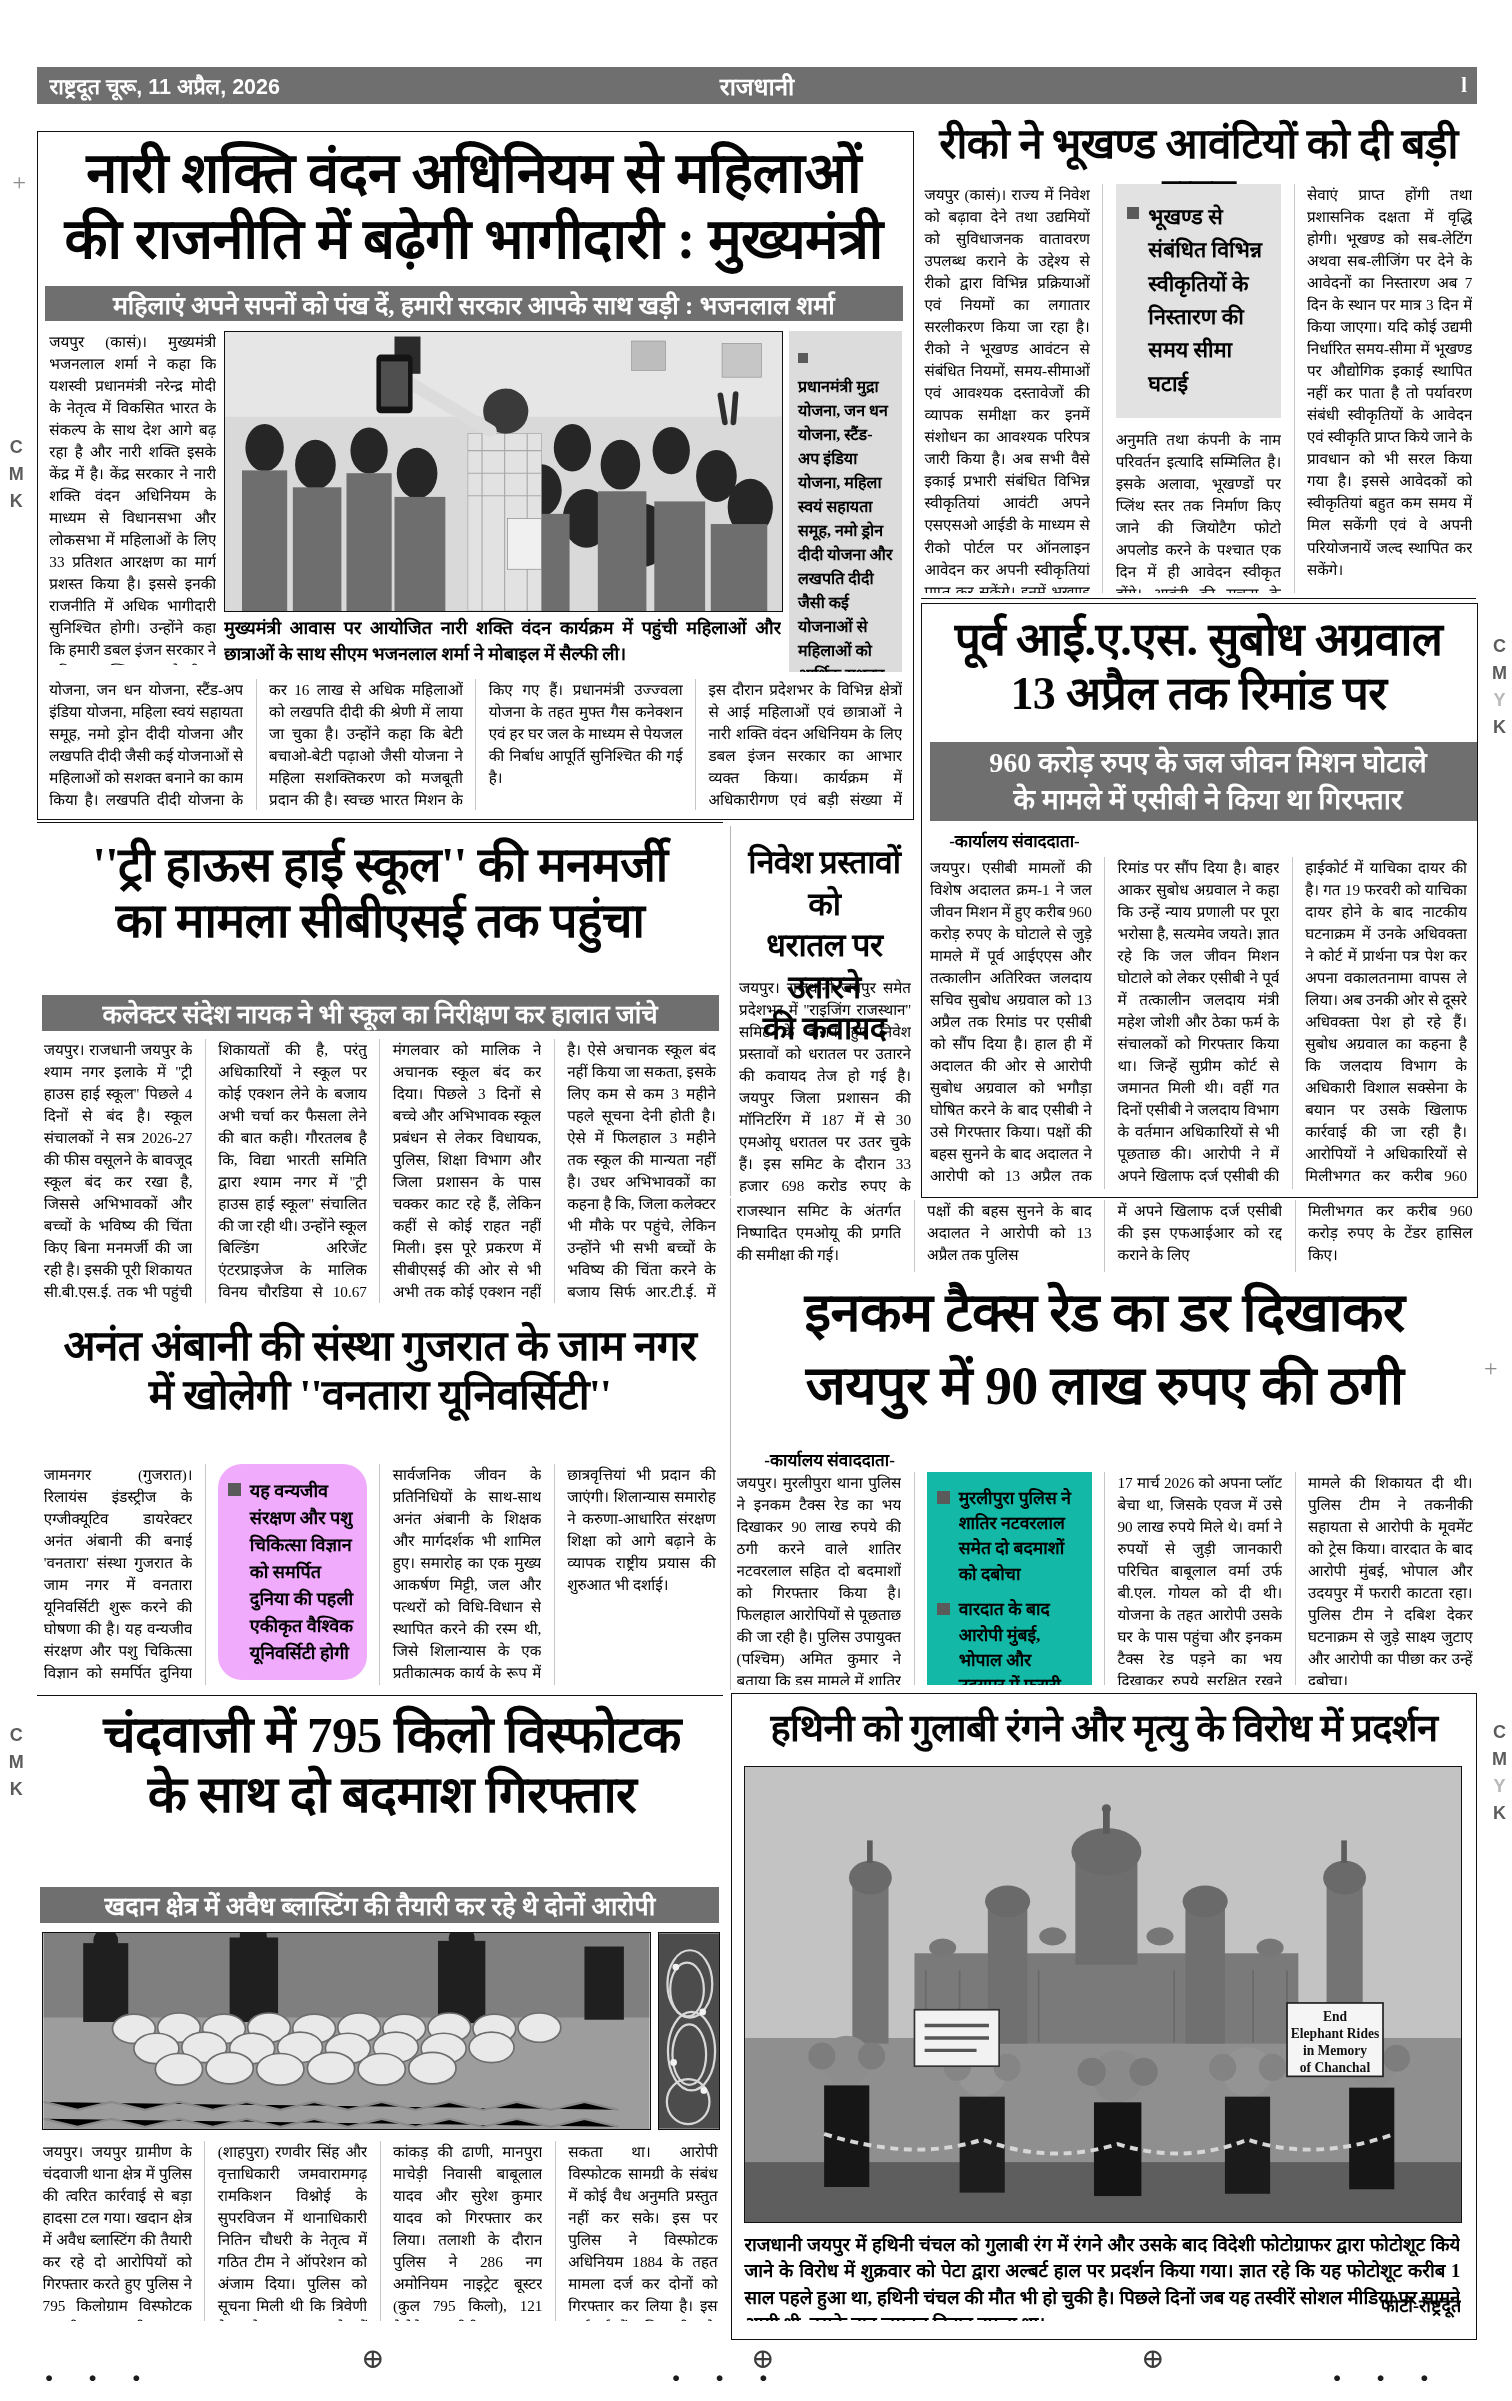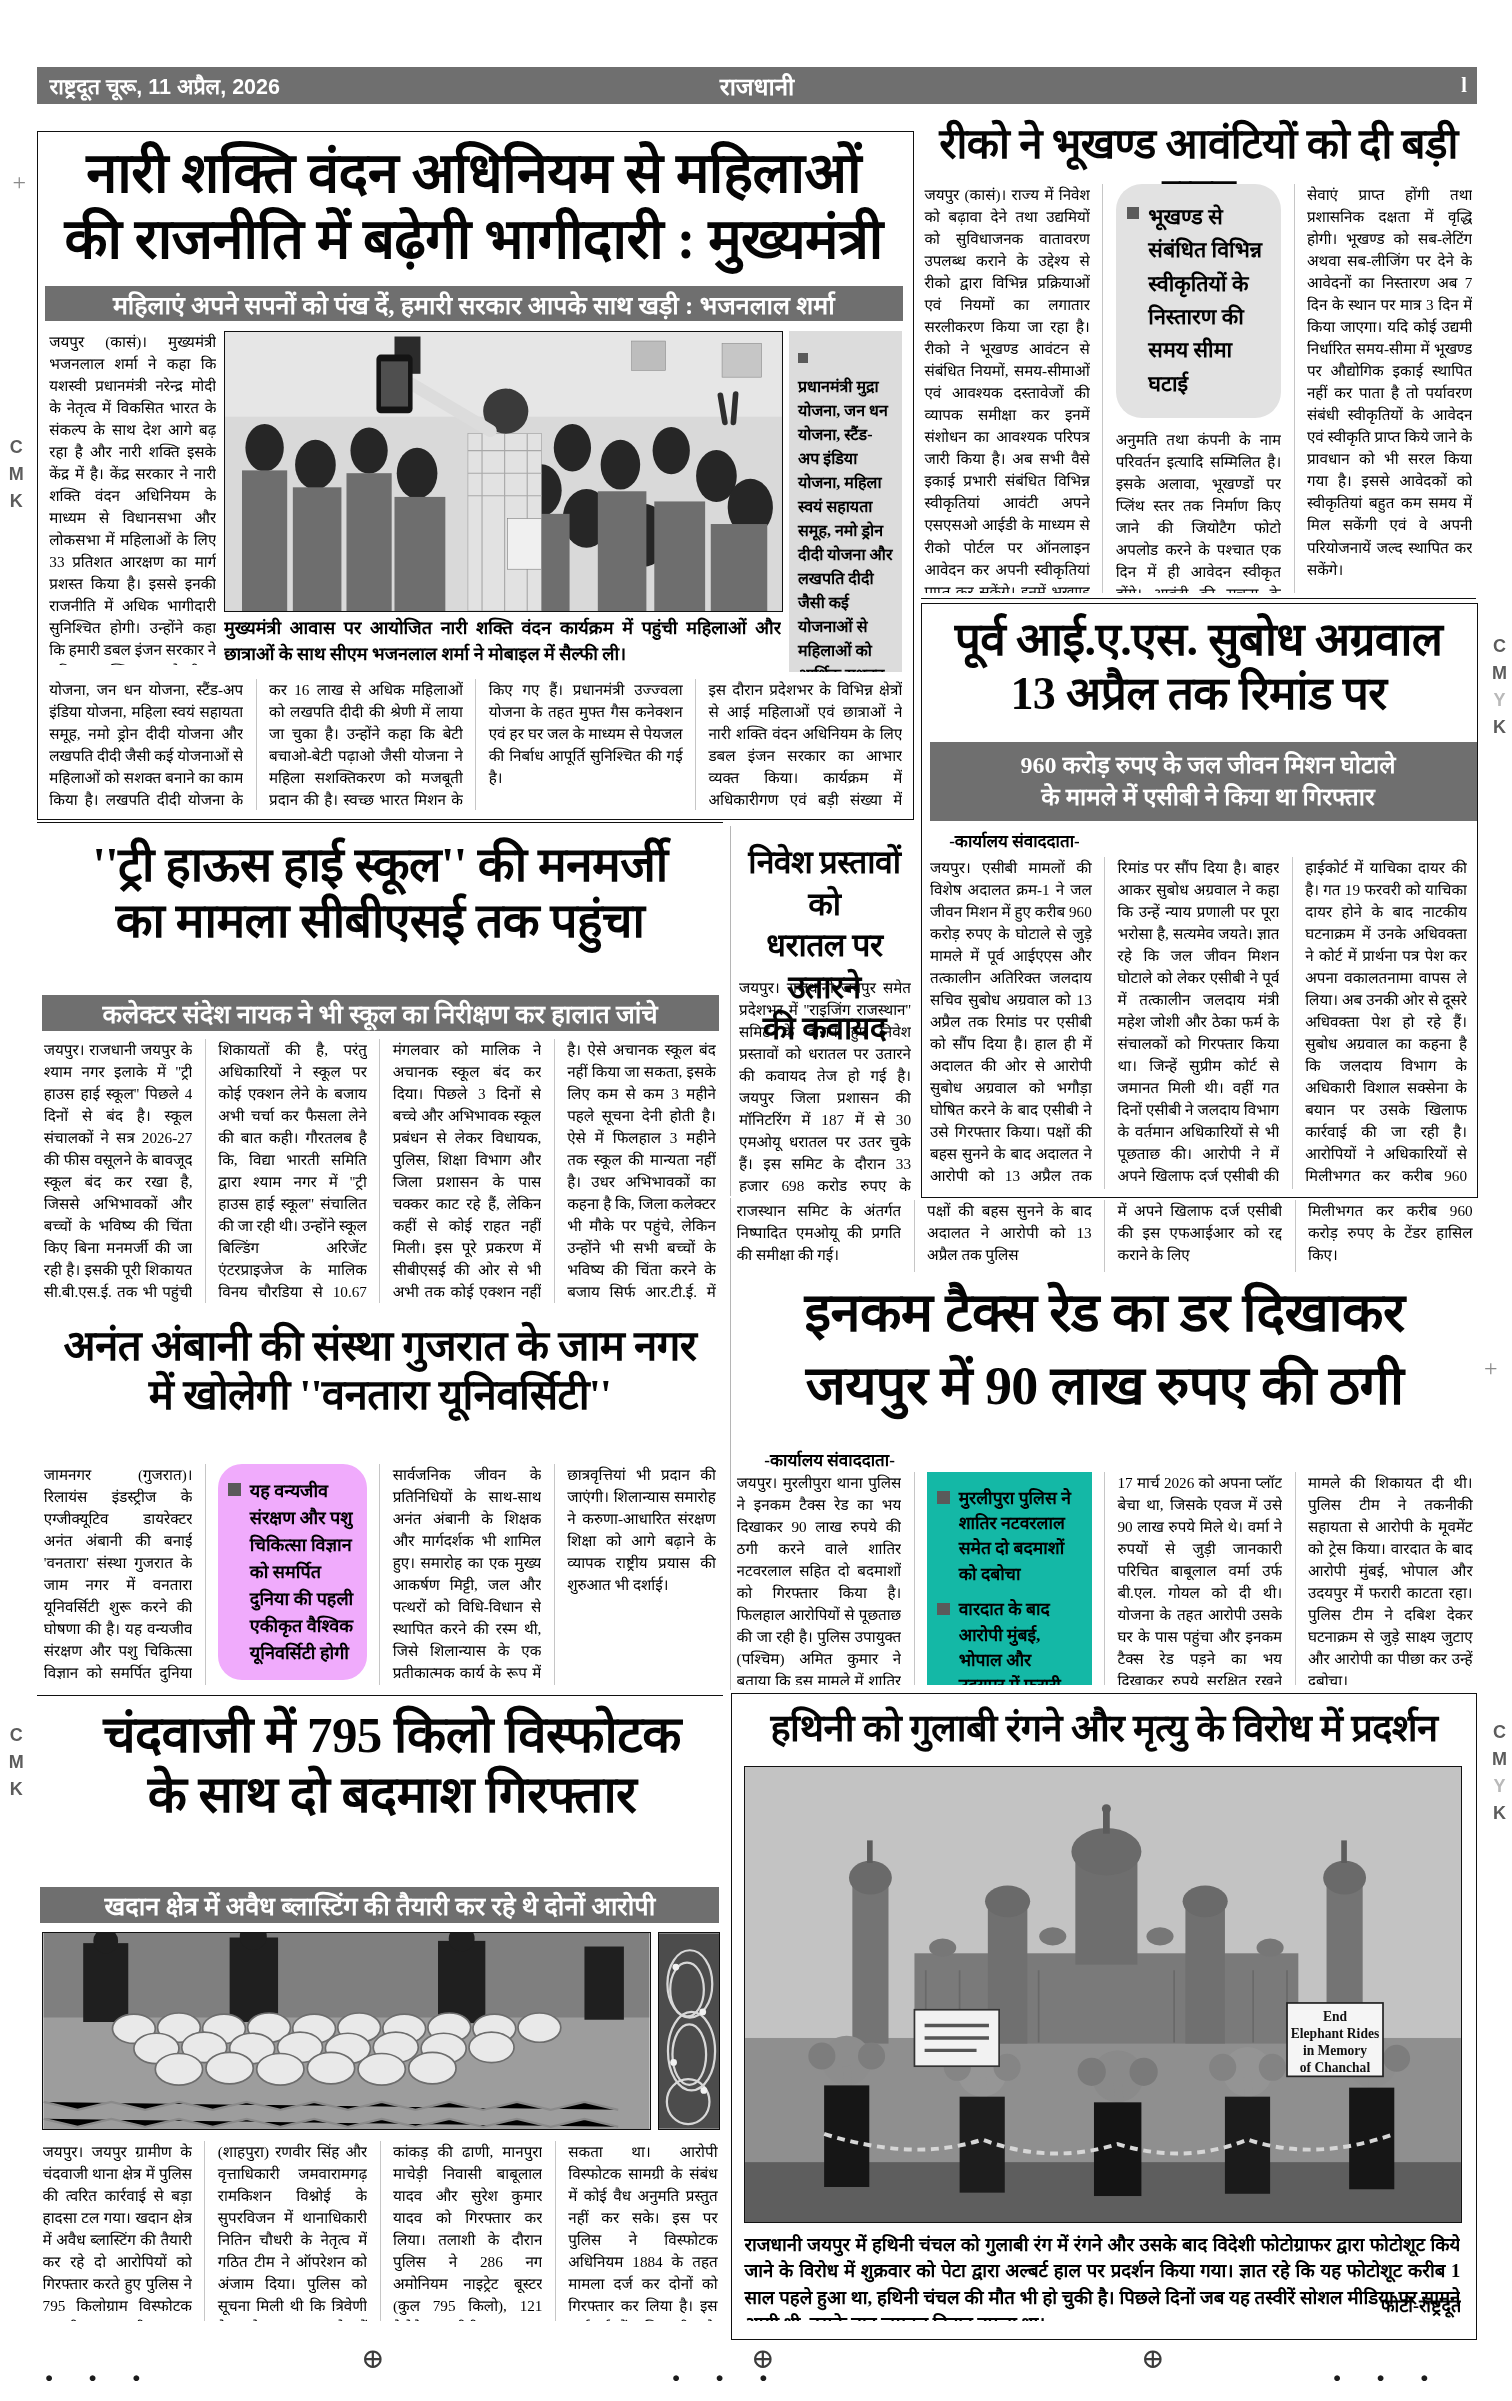--- a/index.html
+++ b/index.html
@@ -133,36 +133,36 @@
       <div class="col btxt">किए गए हैं। प्रधानमंत्री उज्ज्वला योजना के तहत मुफ्त गैस कनेक्शन एवं हर घर जल के माध्यम से पेयजल की निर्बाध आपूर्ति सुनिश्चित की गई है।</div>
       <div class="col btxt">इस दौरान प्रदेशभर के विभिन्न क्षेत्रों से आई महिलाओं एवं छात्राओं ने नारी शक्ति वंदन अधिनियम के लिए डबल इंजन सरकार का आभार व्यक्त किया। कार्यक्रम में अधिकारीगण एवं बड़ी संख्या में महिलाएं एवं छात्राएं उपस्थित रहीं।</div>
     </div>
   </div>
 
   <div class="abs article" style="left:921px;top:117px;width:555px;height:481px;border-bottom:1.1px solid #111;">
     <div class="abs hl" style="left:0;top:3.4px;width:555px;height:53px;font-size:42px;">रीको ने भूखण्ड आवंटियों को दी बड़ी राहत</div>
     <div class="abs cols" style="left:3.4px;top:67px;width:548px;height:409px;">
       <div class="col btxt">जयपुर (कासं)। राज्य में निवेश को बढ़ावा देने तथा उद्यमियों को सुविधाजनक वातावरण उपलब्ध कराने के उद्देश्य से रीको द्वारा विभिन्न प्रक्रियाओं एवं नियमों का लगातार सरलीकरण किया जा रहा है। रीको ने भूखण्ड आवंटन से संबंधित नियमों, समय-सीमाओं एवं आवश्यक दस्तावेजों की व्यापक समीक्षा कर इनमें संशोधन का आवश्यक परिपत्र जारी किया है। अब सभी वैसे इकाई प्रभारी संबंधित विभिन्न स्वीकृतियां आवंटी अपने एसएसओ आईडी के माध्यम से रीको पोर्टल पर ऑनलाइन आवेदन कर अपनी स्वीकृतियां प्राप्त कर सकेंगे। इनमें भूखण्ड के स्वरूप में बदलाव (प्राइवेट लिमिटेड से लिमिटेड अथवा इसके विपरीत), भूखण्डों का मर्जर, ऋण प्राप्ति हेतु</div>
       <div class="col">
-        <div class="gbox" style="padding:17px 11.3px;font-size:21.5px;line-height:1.55;margin-bottom:11.3px;background:#e2e2e2;border-radius:26px;">
+        <div class="gbox" style="padding:17px 11.3px;font-size:21.5px;line-height:1.55;margin-bottom:11.3px;background:#e2e2e2;">
           <div class="bitem">
             <span class="bullet-sq"></span>
             <span>भूखण्ड से संबंधित विभिन्न स्वीकृतियों के निस्तारण की समय सीमा घटाई</span>
           </div>
         </div>
         <div class="btxt">अनुमति तथा कंपनी के नाम परिवर्तन इत्यादि सम्मिलित है। इसके अलावा, भूखण्डों पर प्लिंथ स्तर तक निर्माण किए जाने की जियोटैग फोटो अपलोड करने के पश्चात एक दिन में ही आवेदन स्वीकृत होंगे। आवंटी की सूचना के आवेदनों के निस्तारण की समय-सीमा घटाकर 15 दिन से 1 दिन कर दी गई है। इससे उद्यमियों को शीघ्र</div>
       </div>
       <div class="col btxt">सेवाएं प्राप्त होंगी तथा प्रशासनिक दक्षता में वृद्धि होगी। भूखण्ड को सब-लेटिंग अथवा सब-लीजिंग पर देने के आवेदनों का निस्तारण अब 7 दिन के स्थान पर मात्र 3 दिन में किया जाएगा। यदि कोई उद्यमी निर्धारित समय-सीमा में भूखण्ड पर औद्योगिक इकाई स्थापित नहीं कर पाता है तो पर्यावरण संबंधी स्वीकृतियों के आवेदन एवं स्वीकृति प्राप्त किये जाने के प्रावधान को भी सरल किया गया है। इससे आवेदकों को स्वीकृतियां बहुत कम समय में मिल सकेंगी एवं वे अपनी परियोजनायें जल्द स्थापित कर सकेंगे।</div>
     </div>
   </div>
 
   <div class="abs article" style="left:921px;top:603px;width:555px;height:593px;border:1.1px solid #111;">
     <div class="abs hl pre" style="left:0;top:9px;width:553px;height:120px;font-size:46px;">पूर्व आई.ए.एस. सुबोध अग्रवाल
 13 अप्रैल तक रिमांड पर</div>
-    <div class="abs bar pre" style="left:8px;top:138px;width:556px;height:79px;font-size:24px;line-height:1.3;">
+    <div class="abs bar pre" style="left:8px;top:138px;width:556px;height:79px;font-size:28px;line-height:1.3;">
       <span class="pre">960 करोड़ रुपए के जल जीवन मिशन घोटाले
 के मामले में एसीबी ने किया था गिरफ्तार</span>
     </div>
     <div class="abs byline" style="left:8px;top:225px;width:169px;">-कार्यालय संवाददाता-</div>
     <div class="abs cols" style="left:8px;top:253px;width:537px;height:332px;">
       <div class="col btxt">जयपुर। एसीबी मामलों की विशेष अदालत क्रम-1 ने जल जीवन मिशन में हुए करीब 960 करोड़ रुपए के घोटाले से जुड़े मामले में पूर्व आईएएस और तत्कालीन अतिरिक्त जलदाय सचिव सुबोध अग्रवाल को 13 अप्रैल तक रिमांड पर एसीबी को सौंप दिया है। हाल ही में अदालत की ओर से आरोपी सुबोध अग्रवाल को भगौड़ा घोषित करने के बाद एसीबी ने उसे गिरफ्तार किया। पक्षों की बहस सुनने के बाद अदालत ने आरोपी को 13 अप्रैल तक पुलिस</div>
       <div class="col btxt">रिमांड पर सौंप दिया है। बाहर आकर सुबोध अग्रवाल ने कहा कि उन्हें न्याय प्रणाली पर पूरा भरोसा है, सत्यमेव जयते। ज्ञात रहे कि जल जीवन मिशन घोटाले को लेकर एसीबी ने पूर्व में तत्कालीन जलदाय मंत्री महेश जोशी और ठेका फर्म के संचालकों को गिरफ्तार किया था। जिन्हें सुप्रीम कोर्ट से जमानत मिली थी। वहीं गत दिनों एसीबी ने जलदाय विभाग के वर्तमान अधिकारियों से भी पूछताछ की। आरोपी ने में अपने खिलाफ दर्ज एसीबी की इस एफआईआर को रद्द कराने के लिए</div>
       <div class="col btxt">हाईकोर्ट में याचिका दायर की है। गत 19 फरवरी को याचिका दायर होने के बाद नाटकीय घटनाक्रम में उनके अधिवक्ता ने कोर्ट में प्रार्थना पत्र पेश कर अपना वकालतनामा वापस ले लिया। अब उनकी ओर से दूसरे अधिवक्ता पेश हो रहे हैं। सुबोध अग्रवाल का कहना है कि जलदाय विभाग के अधिकारी विशाल सक्सेना के बयान पर उसके खिलाफ कार्रवाई की जा रही है। आरोपियों ने अधिकारियों से मिलीभगत कर करीब 960 करोड़ रुपए के टेंडर हासिल किए।</div>
     </div>
   </div>

